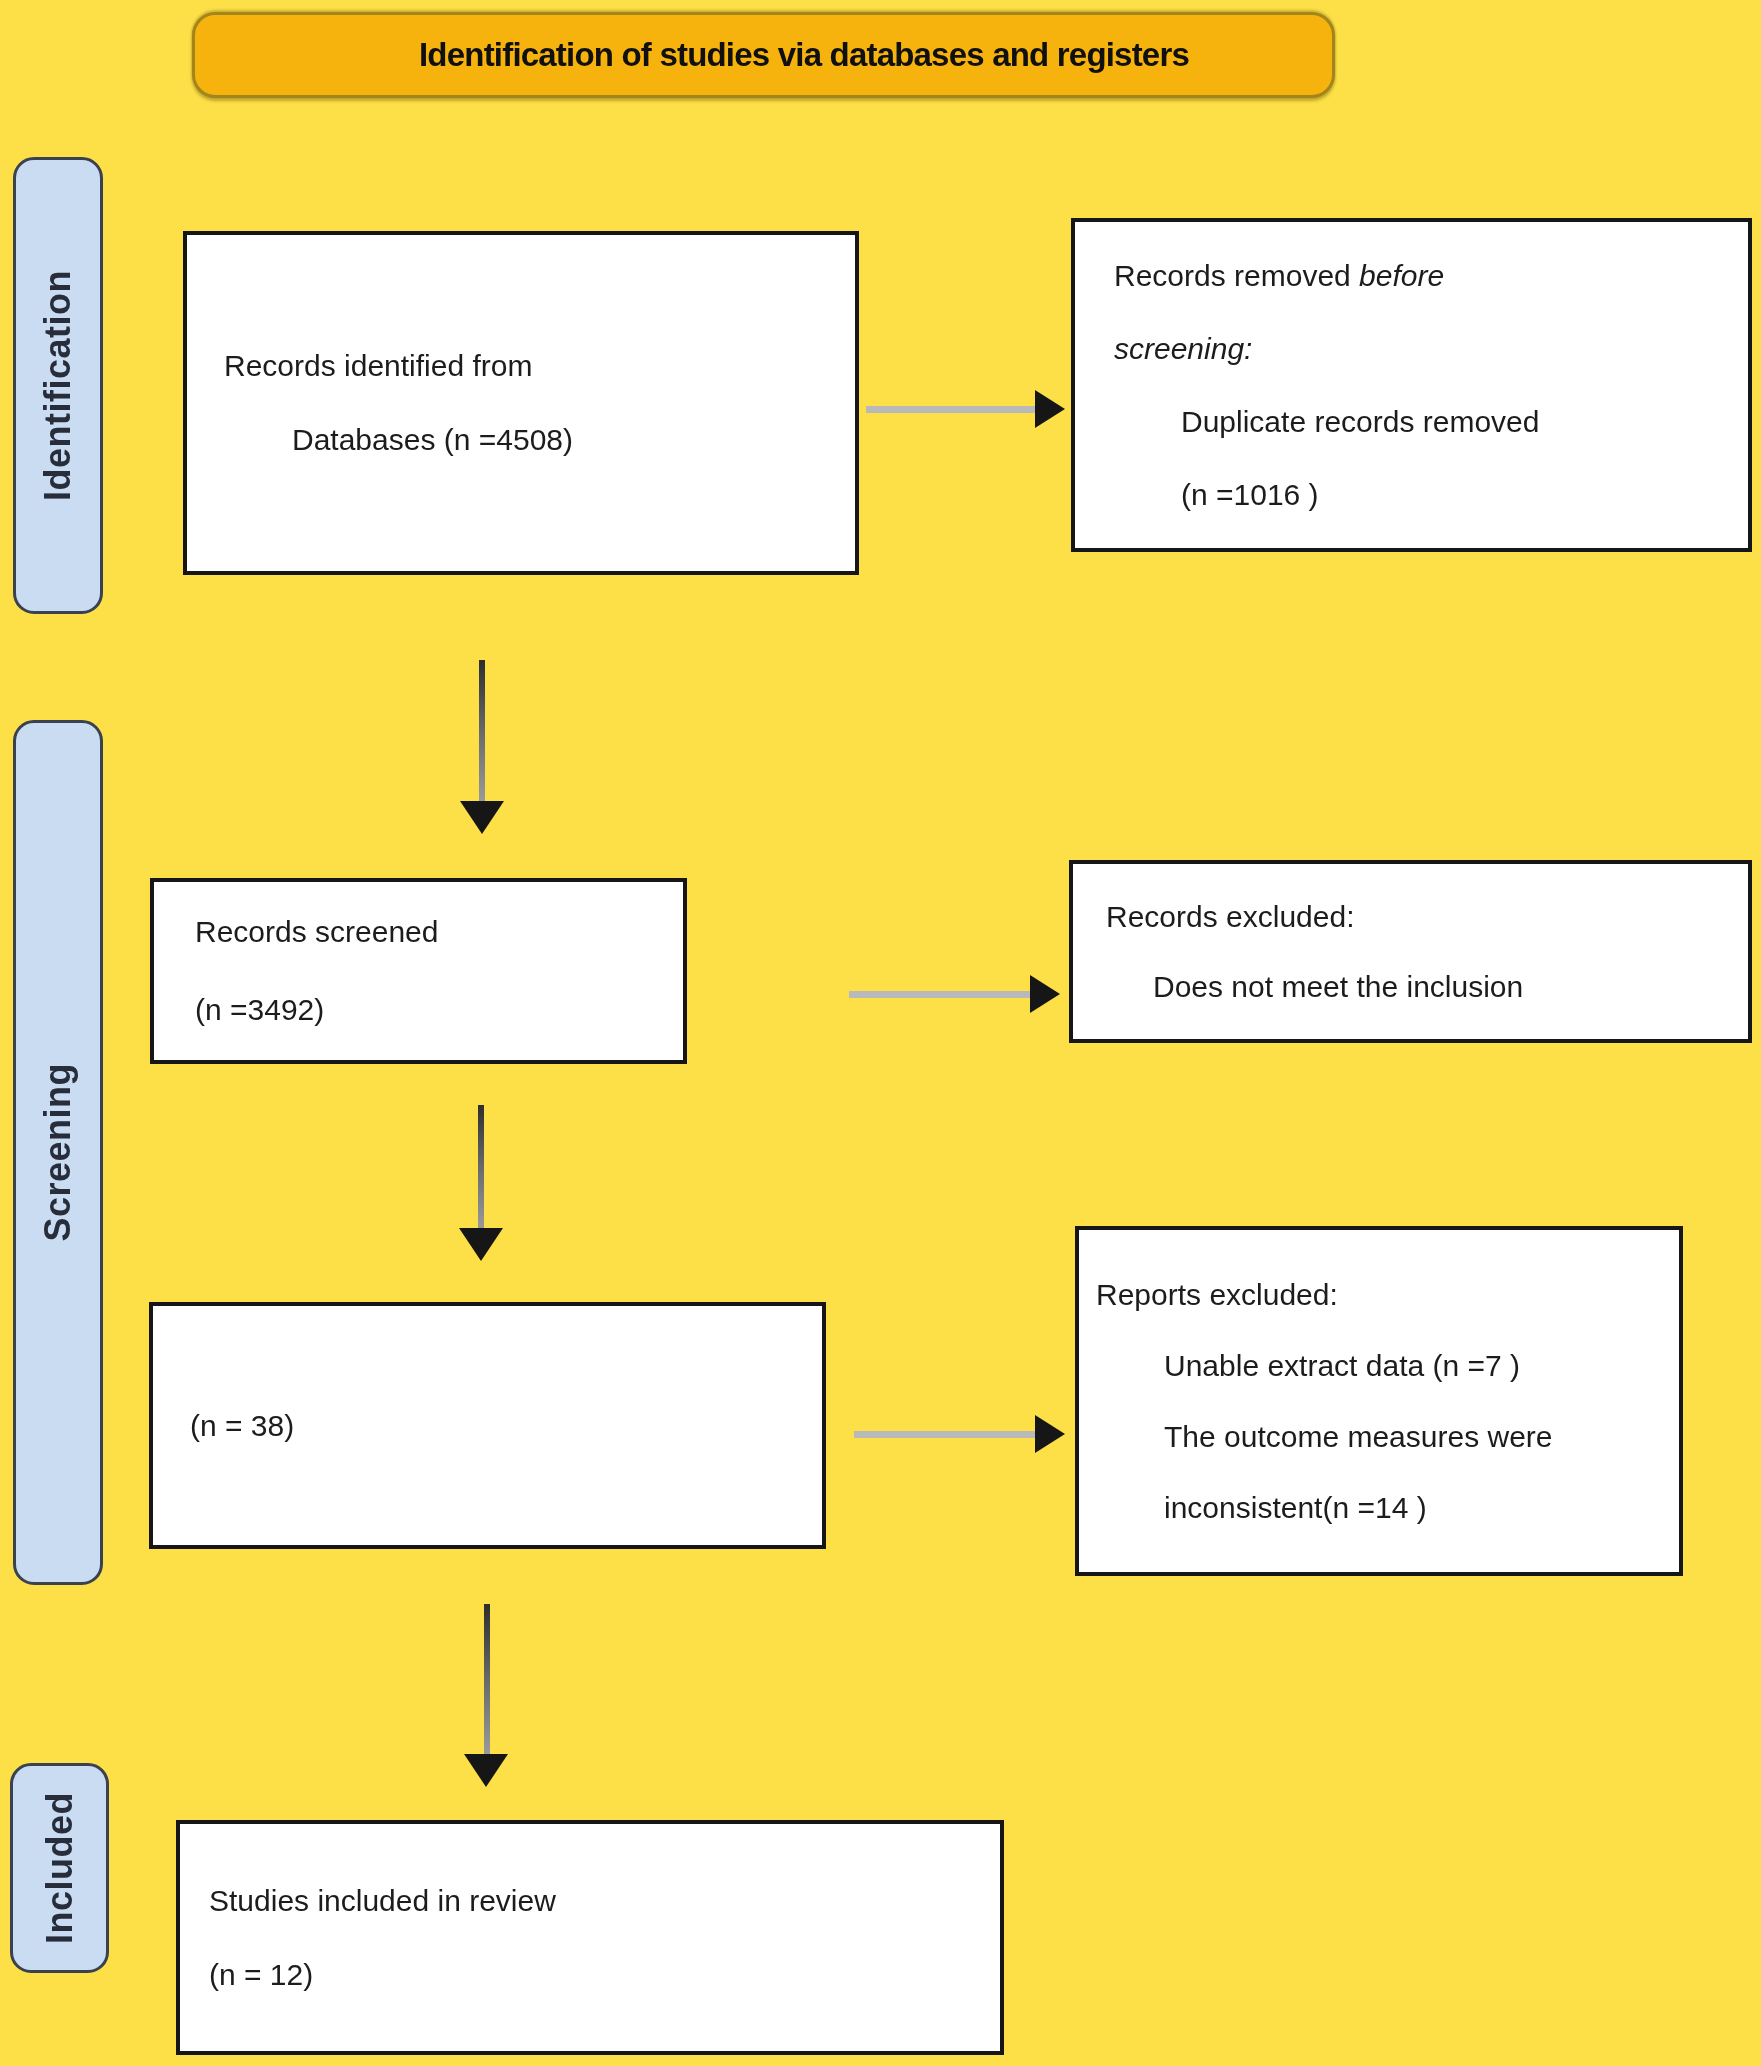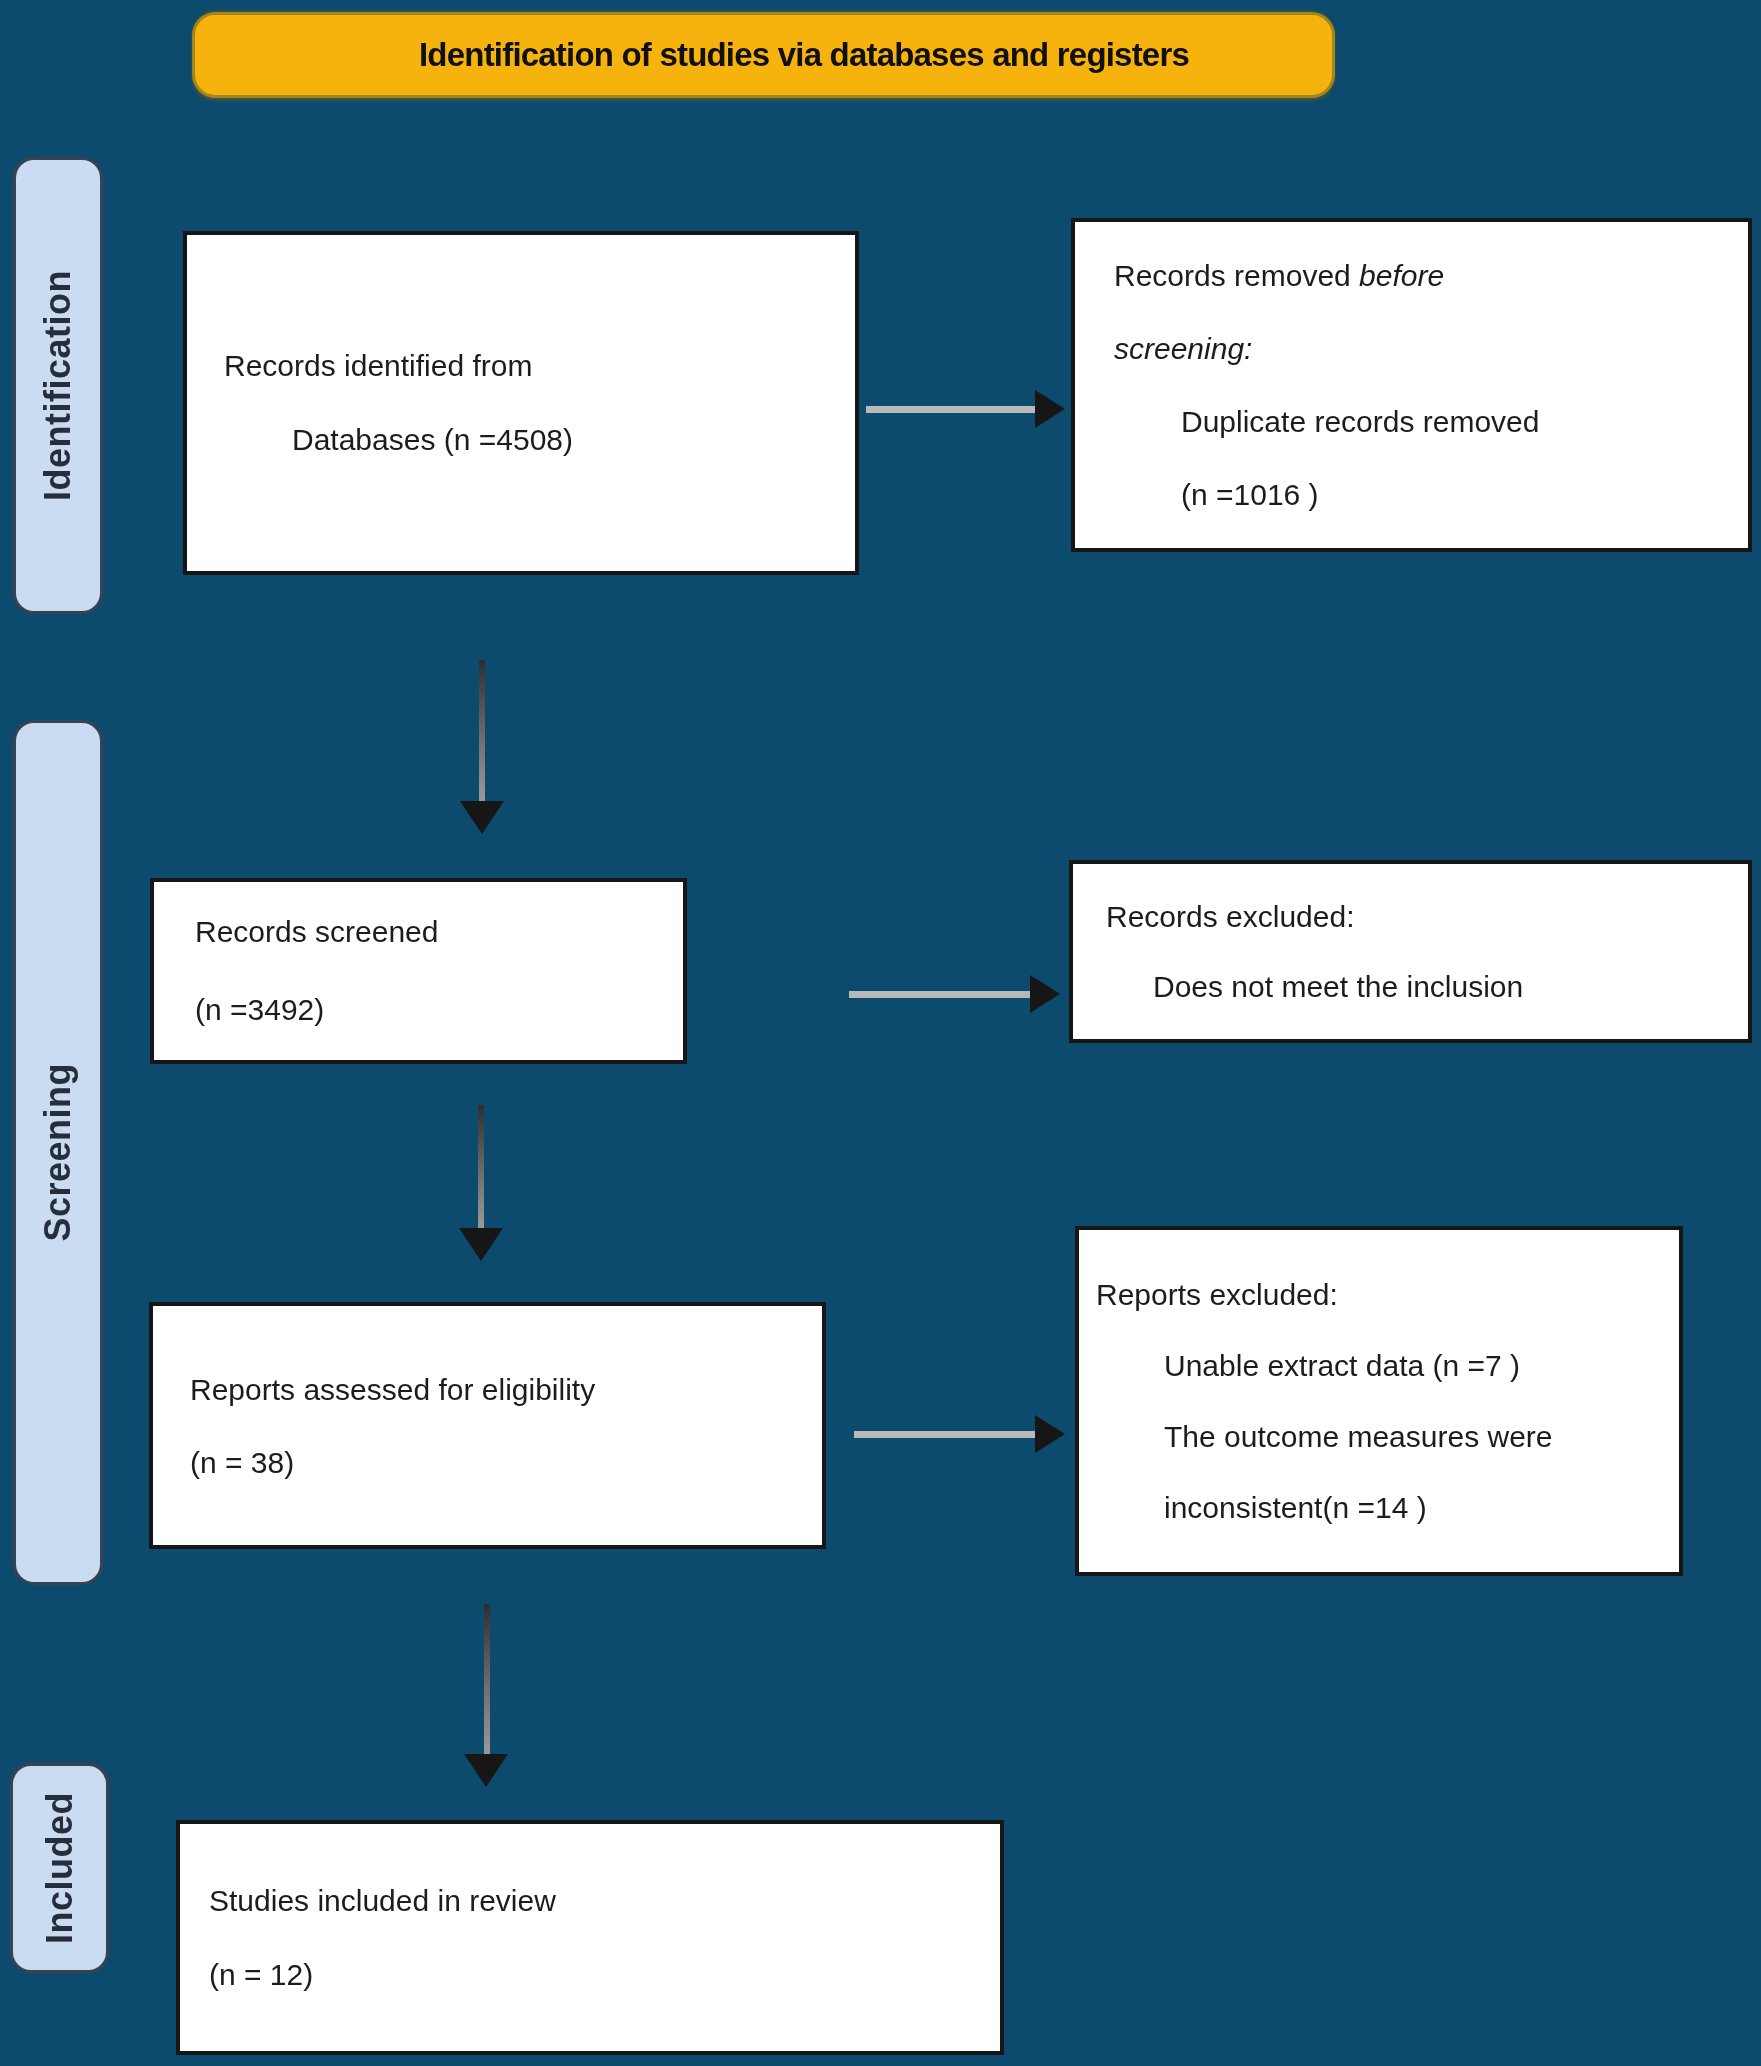--- a/index.html
+++ b/index.html
@@ -1,18 +1,18 @@
 <!DOCTYPE html>
 <html style="font-size:8.3px"><head>
 <meta charset="utf-8">
 <style>
   html,body { margin:0; padding:0; background:#ffffff; }
   * { box-sizing:border-box; }
   .canvas {
-    position:relative; width:1761px; height:2066px; background:#0c4a6e;
+    position:relative; width:1761px; height:2066px; background:#fde047;
     font-family:"Liberation Sans","DejaVu Sans",sans-serif; color:#1c1c1c;
   }
   
   .banner {
     position:absolute; left:192px; top:11.5px; width:1143px; height:86px;
     background:#F7B30D; border:3.1px solid #A3861B; border-radius:23.4px;
     display:flex; align-items:center;
     box-shadow:0 2.1px 3.1px rgba(120,95,15,.45), 0 -1.6px 2.6px rgba(120,95,15,.35);
   }
   .banner-text {
@@ -114,21 +114,20 @@
     <div class="line">Records screened</div>
     <div class="line">(n =3492)</div>
   </div>
 
   <div class="box rb2">
     <div class="line">Records excluded:</div>
     <div class="line indent">Does not meet the inclusion</div>
   </div>
 
   <div class="box b3">
-    <div class="line">Reports assessed for eligibility</div>
     <div class="line">(n = 38)</div>
   </div>
 
   <div class="box rb3">
     <div class="line">Reports excluded:</div>
     <div class="line indent">Unable extract data (n =7 )</div>
     <div class="line indent">The outcome measures were</div>
     <div class="line indent">inconsistent(n =14 )</div>
   </div>
 

